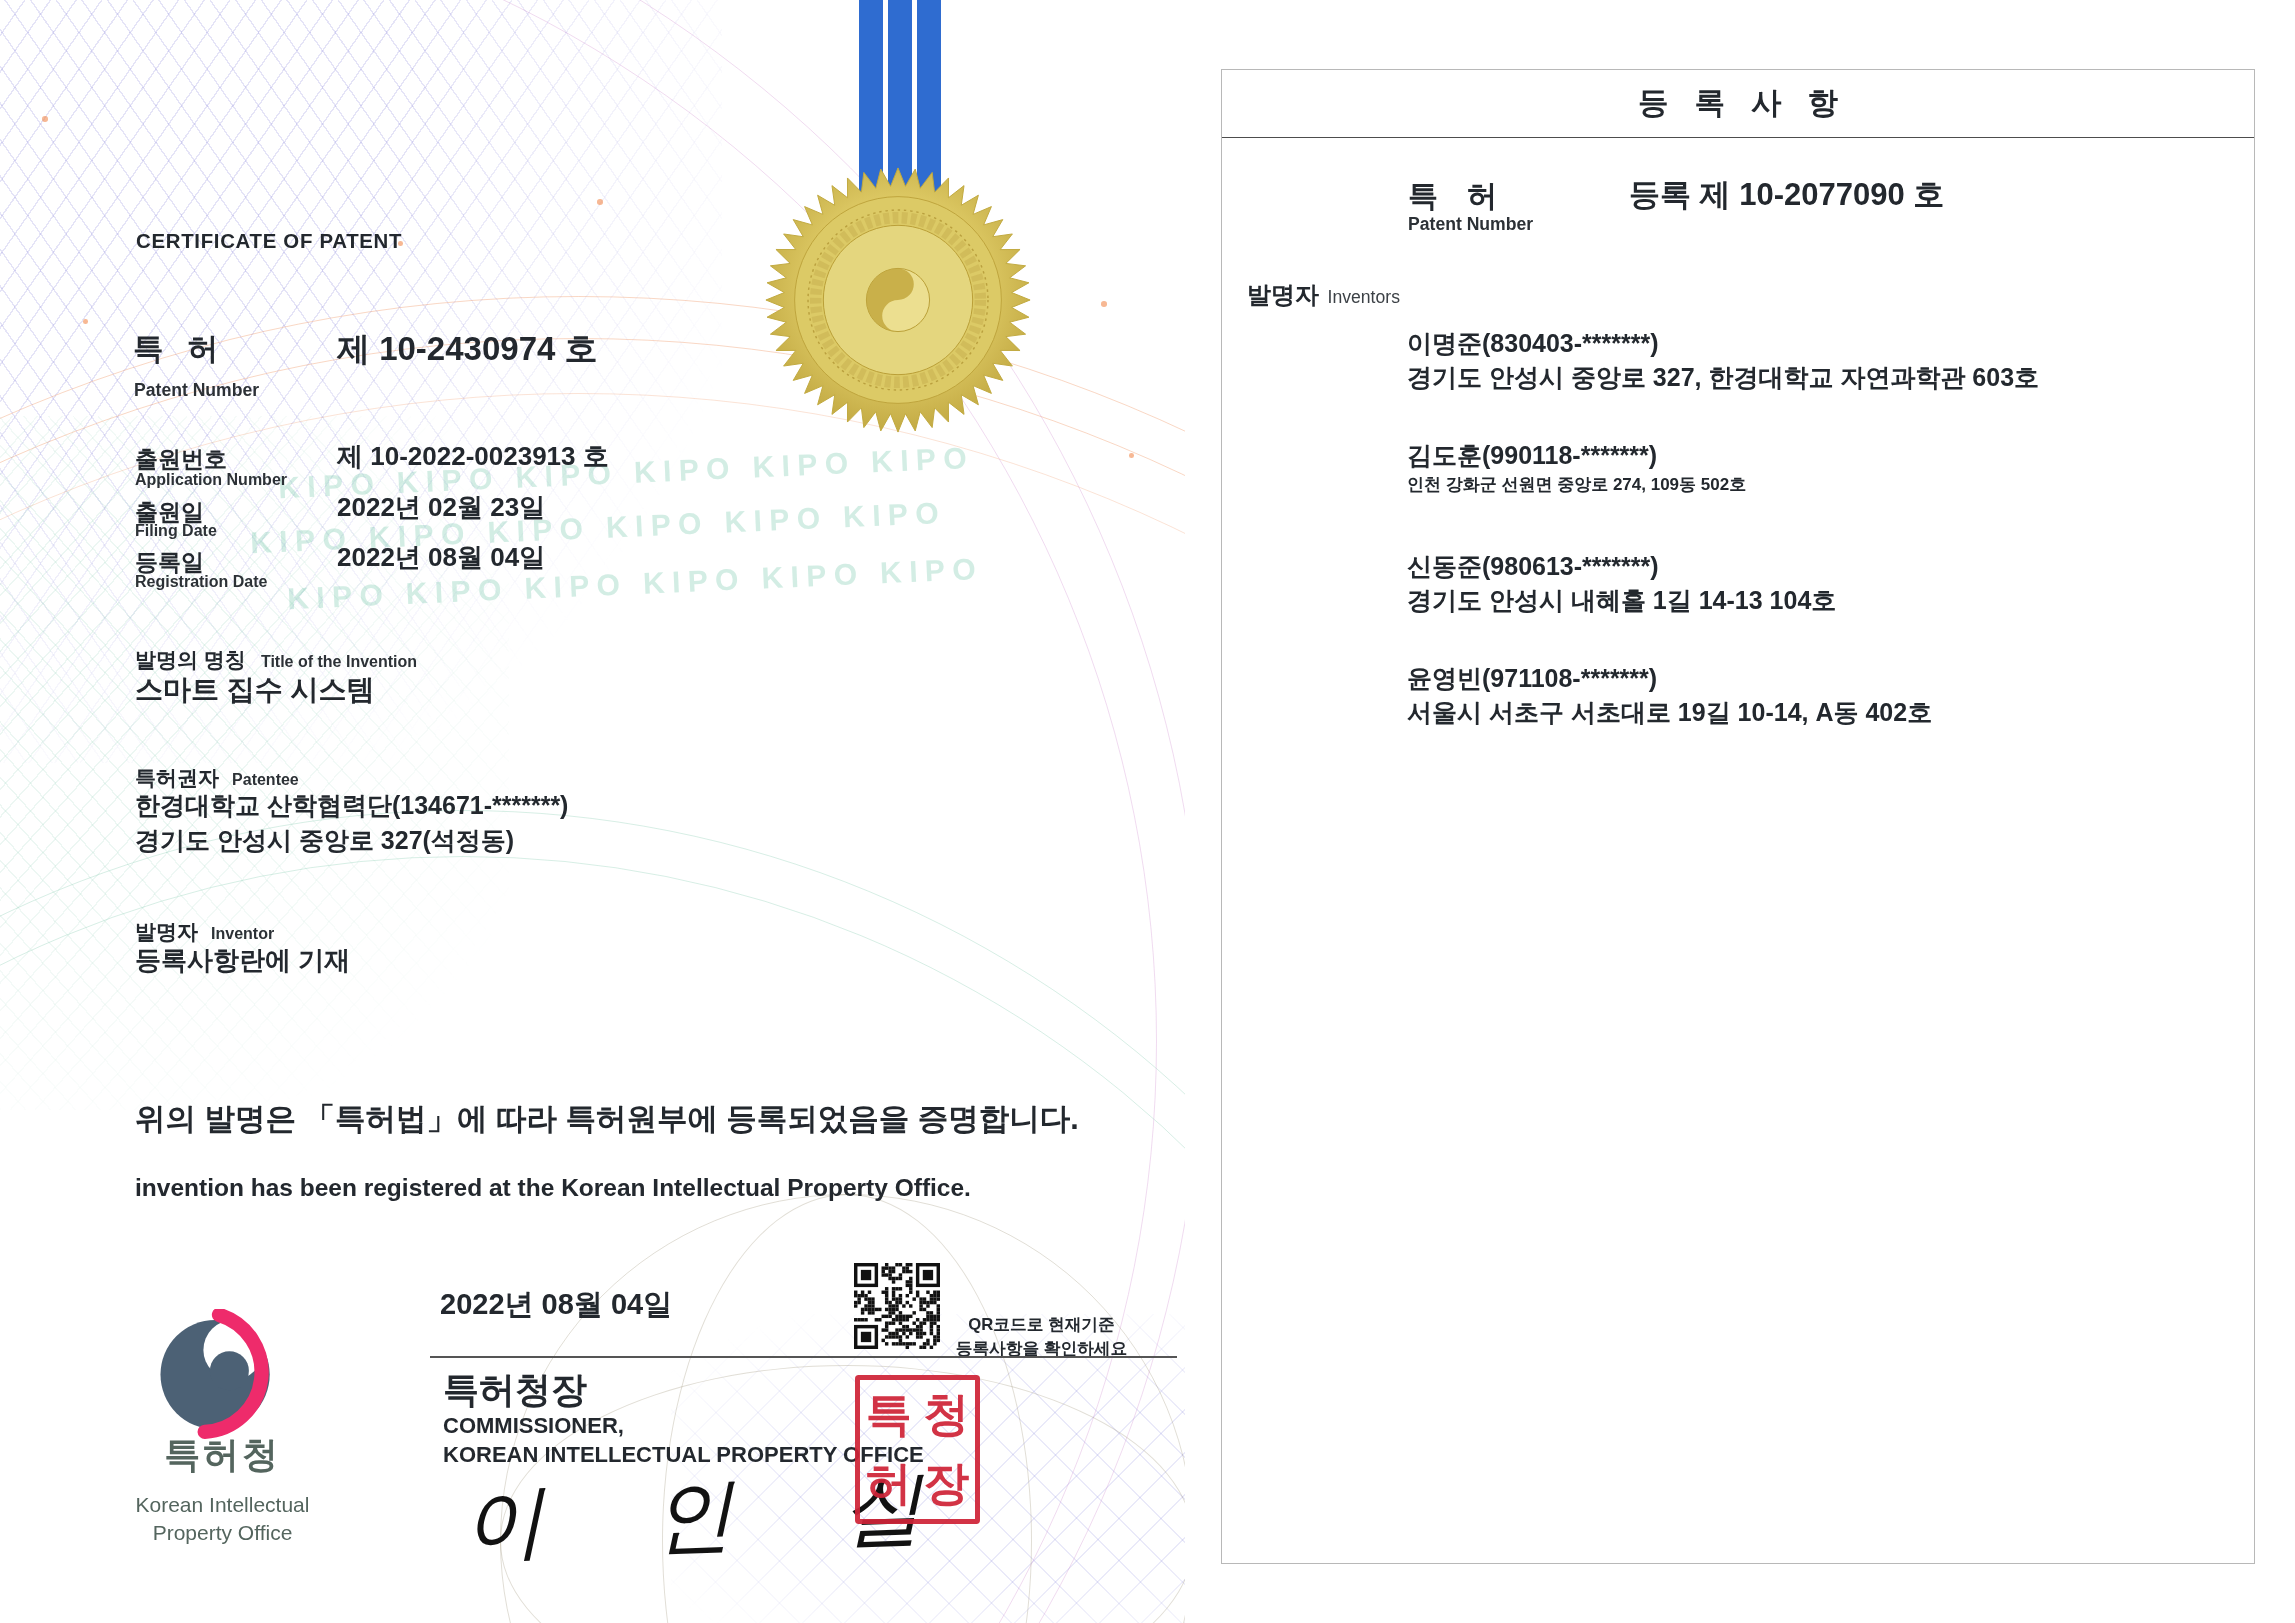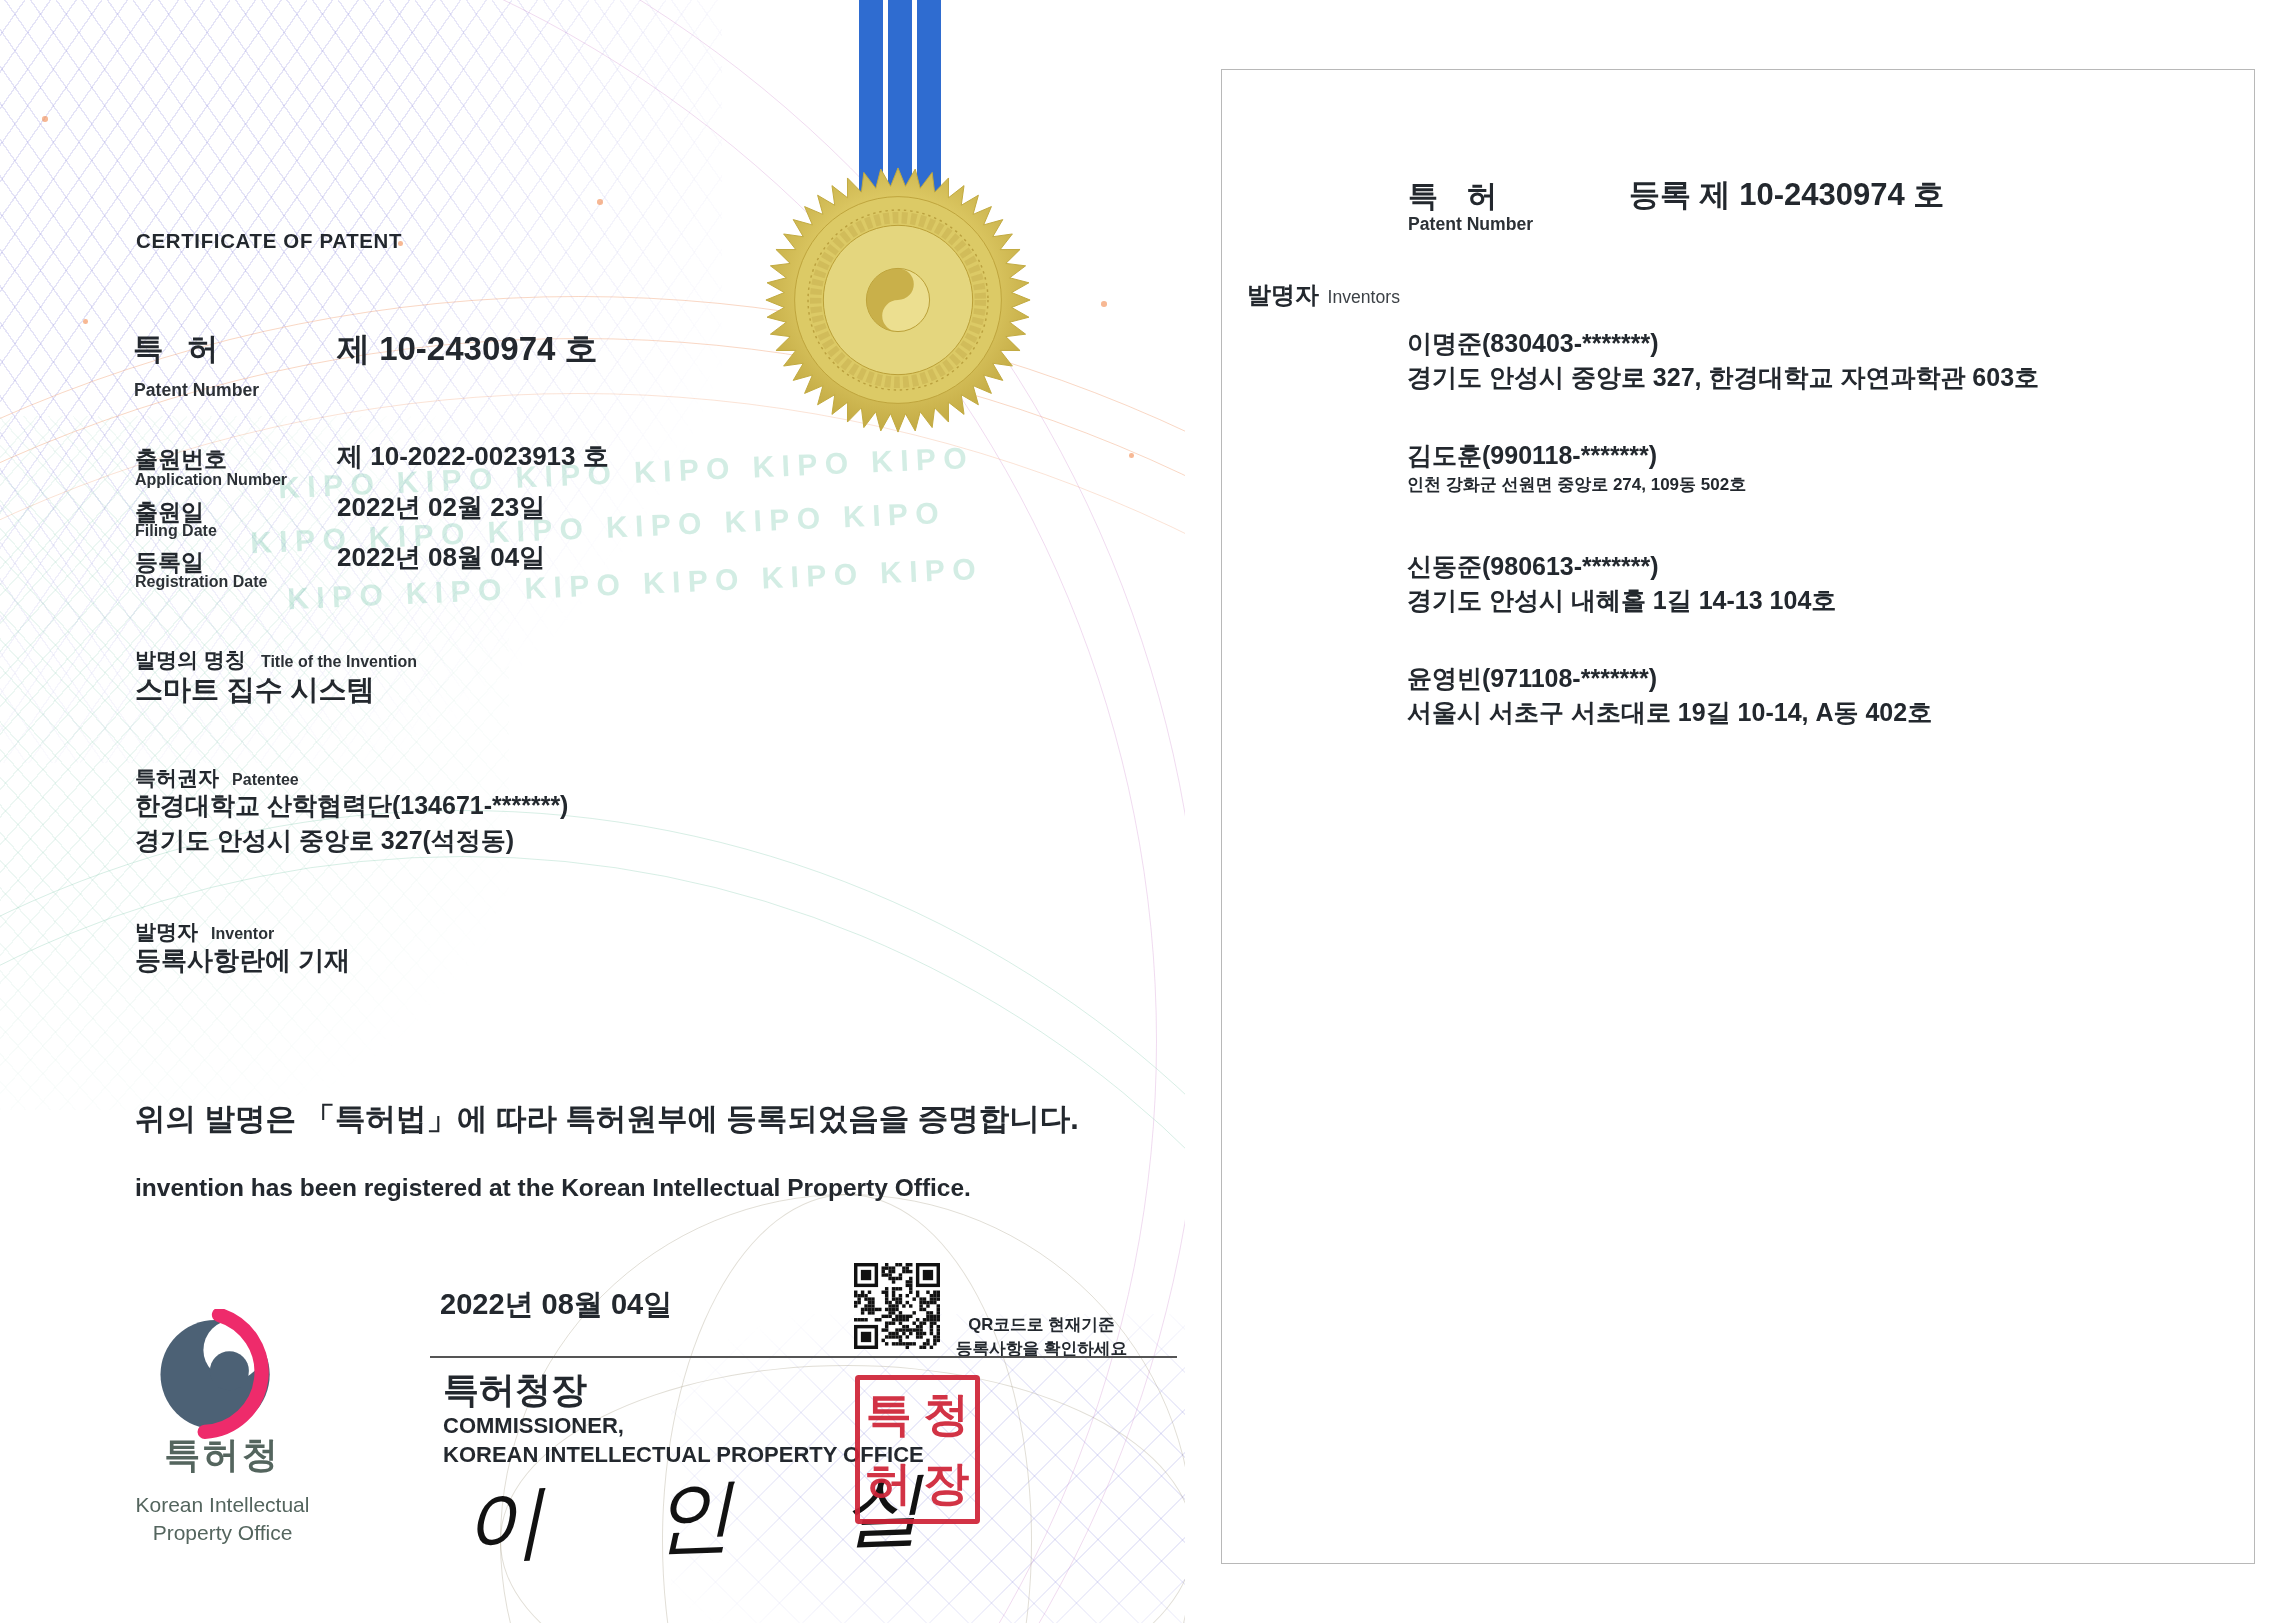--- a/index.html
+++ b/index.html
@@ -411,23 +411,26 @@
   </svg>
   <div id="kipo-logo-text" class="abs" style="left:116px;top:1431px;width:213px;">
     <div class="value" style="font-size:36px;letter-spacing:2.8px;">특허청</div>
     <div style="font-size:21px;font-weight:500;margin-top:13px;">Korean Intellectual</div>
     <div style="font-size:21px;font-weight:500;margin-top:3.7px;">Property Office</div>
   </div>
 </div>
 
 <div id="right-page">
 
+  <div id="reg-header">
+    <span class="t">등록사항</span>
+  </div>
 
   <div class="abs ko-label nowrap" style="left:186px;top:106px;font-size:30px;word-spacing:21px;">특  허</div>
-  <div class="abs value" style="left:407px;top:104px;font-size:31px;">등록 제 10-2430974 호</div>
+  <div class="abs value" style="left:407px;top:104px;font-size:31px;">등록 제 10-2077090 호</div>
   <div class="abs en-label" style="left:186px;top:144px;font-size:17.6px;">Patent Number</div>
 
   <div class="abs nowrap" style="left:25px;top:209px;">
     <span style="font-size:24px;font-weight:600;">발명자</span>
     <span style="font-size:17.6px;color:#3c4146;margin-left:6.5px;">Inventors</span>
   </div>
 
   <div>
     <div class="abs value" style="left:185px;top:257px;font-size:25px;">이명준(830403-*******)</div>
     <div class="abs value" style="left:185px;top:291px;font-size:25px;">경기도 안성시 중앙로 327, 한경대학교 자연과학관 603호</div>

